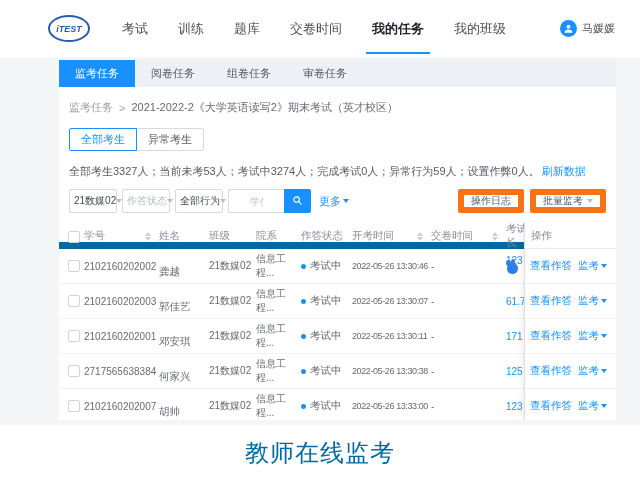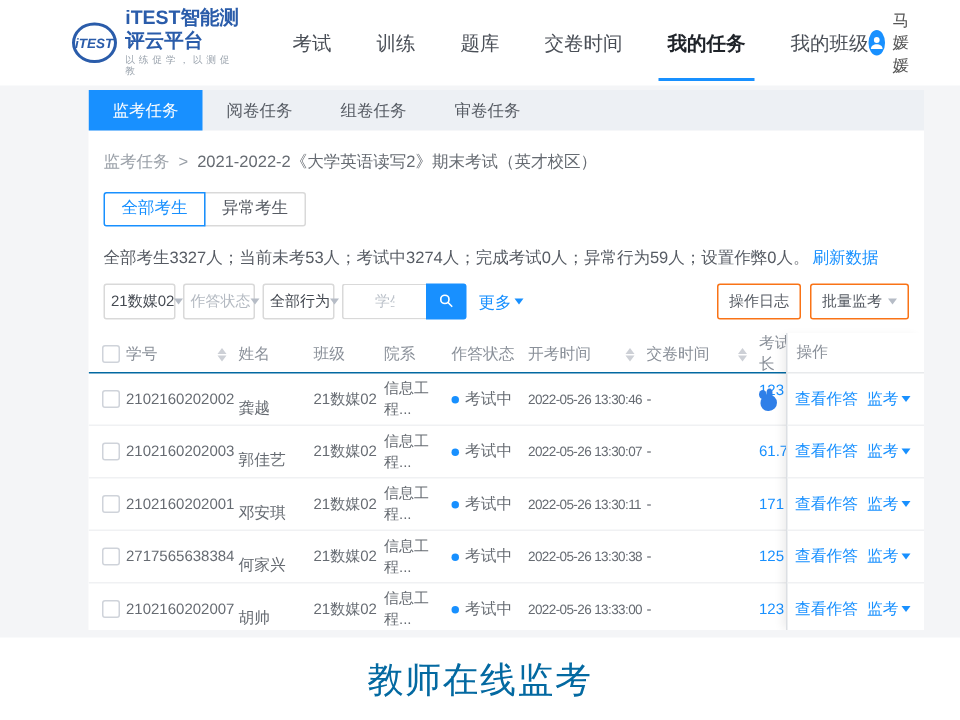--- a/index.html
+++ b/index.html
@@ -64,27 +64,27 @@
   .search-box { display:flex; margin-right:8px; }
   .search-input {
     width:56px; height:24px; border:1px solid #d9d9d9; border-right:none; border-radius:2px 0 0 2px;
     font-size:10px; padding:0 21px; outline:none; color:#454a52;
     font-family:"Liberation Sans","DejaVu Sans",sans-serif;
   }
   .search-input::placeholder { color:#bcc2ca; }
   .search-btn { width:27px; height:24px; background:#1890ff; border:none; border-radius:0 2px 2px 0; display:flex; align-items:center; justify-content:center; cursor:pointer; }
   .more-link { font-size:11px; color:#1890ff; cursor:pointer; display:flex; align-items:center; gap:2px; }
   .right-btns { margin-left:auto; display:flex; gap:6px; }
-  .obtn { height:24px; padding:0 7px; background:#fff; border:1px solid #f97316; border-radius:2px; font-size:10px; color:#565b63; display:flex; align-items:center; gap:4px; cursor:pointer; white-space:nowrap; }
+  .obtn { height:24px; padding:0 7px; background:#fff; border:6px solid #f97316; border-radius:2px; font-size:10px; color:#565b63; display:flex; align-items:center; gap:4px; cursor:pointer; white-space:nowrap; }
 
   
   .table-wrap { position:relative; margin-top:9px; margin-left:-10px; margin-right:-10px; height:199px; }
   .scroll-area { position:absolute; left:0; top:0; width:465px; height:199px; overflow:hidden; }
   .tgrid { display:grid; grid-template-columns:25px 75px 50px 47px 45px 51px 79px 75px 40px; align-items:center; width:487px; }
-  .thead { height:27px; border-bottom:1px solid #0369a1; font-size:10.5px; color:#8a9099; }
+  .thead { height:27px; border-bottom:7px solid #0369a1; font-size:10.5px; color:#8a9099; }
   .trow { height:35px; border-bottom:1px solid #f0f1f3; font-size:10px; color:#666b72; }
   .cell-check { padding-left:9px; }
   .cbx { display:inline-block; width:12px; height:12px; border:1px solid #cfd3da; border-radius:2px; background:#fff; cursor:pointer; vertical-align:middle; }
   .hcell-sort { display:flex; align-items:center; justify-content:space-between; padding-right:8px; }
   .sort { display:inline-flex; flex-direction:column; gap:1px; cursor:pointer; }
   .sort i { display:block; width:0; height:0; border-left:3.5px solid transparent; border-right:3.5px solid transparent; }
   .sort .up { border-bottom:4px solid #cdd0d6; }
   .sort .down { border-top:4px solid #cdd0d6; }
   .cell-status { display:flex; align-items:center; gap:4px; font-size:10.5px; }
   .dot { width:5px; height:5px; border-radius:50%; background:#1890ff; flex:none; }
@@ -118,24 +118,20 @@
 <body>
 
 <div class="figure">
   <div class="screenshot">
 
     <header class="topbar">
       <div class="logo">
         <span class="logo-oval">
             <i>iTEST</i>
           </span>
-        <span class="logo-text">
-          <b>iTEST智能测评云平台</b>
-          <small>以练促学，以测促教</small>
-        </span>
       </div>
       <nav class="mainnav">
         <span class="nav-item">考试</span>
         <span class="nav-item">训练</span>
         <span class="nav-item">题库</span>
         <span class="nav-item">交卷时间</span>
         <span class="nav-item active">我的任务</span>
         <span class="nav-item">我的班级</span>
       </nav>
       <div class="user">

